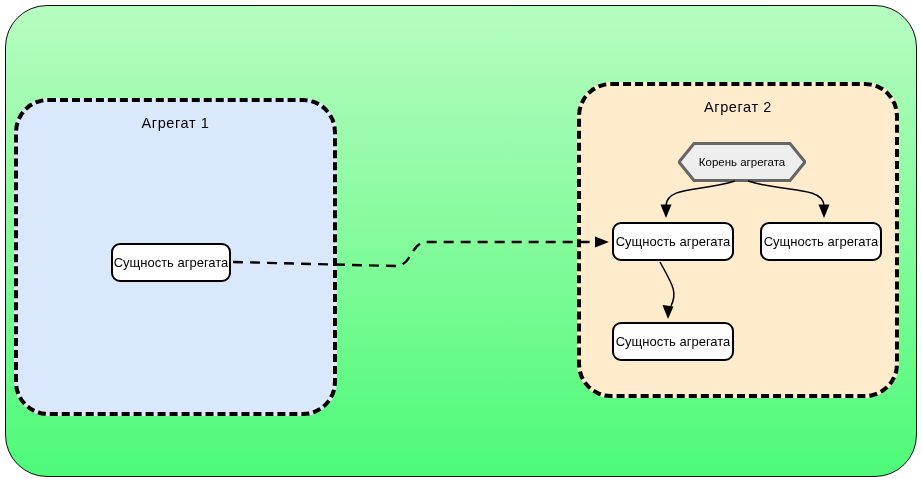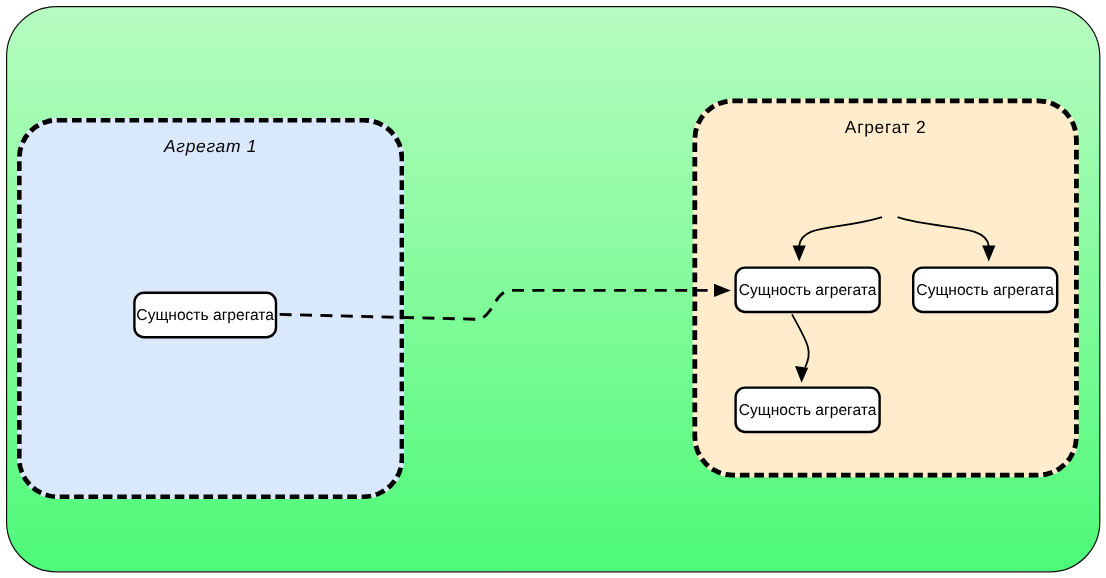--- a/index.html
+++ b/index.html
@@ -38,21 +38,20 @@
     box-sizing: border-box;
     border: 4px dashed #000000;
     border-radius: 34px;
   }
   .aggregate-1 {
     left: 14px;
     top: 98px;
     width: 323px;
     height: 318px;
     background: #dae8fc;
-    font-style: italic;
   }
   .aggregate-2 {
     left: 577px;
     top: 82px;
     width: 322px;
     height: 316px;
     background: #ffeccc;
   }
   .aggregate-title {
     position: absolute;
@@ -151,20 +150,26 @@
   </div>
 
   <div class="entity entity-a1">
     <span>Сущность агрегата</span>
   </div>
 
   <div class="aggregate aggregate-2">
     <div class="aggregate-title">Агрегат  2</div>
   </div>
 
+  <div class="aggregate-root">
+    <svg viewBox="0 0 128 40" preserveAspectRatio="none">
+      <polygon points="16,1.5 112,1.5 127,20 112,38.5 16,38.5 1,20" fill="#eeeeee" stroke="#666666" stroke-width="3" stroke-linejoin="miter"></polygon>
+    </svg>
+    <span class="root-label">Корень агрегата</span>
+  </div>
 
   <div class="entity entity-a2-l">
     <span>Сущность агрегата</span>
   </div>
 
   <div class="entity entity-a2-r">
     <span>Сущность агрегата</span>
   </div>
 
   <div class="entity entity-a2-b">

